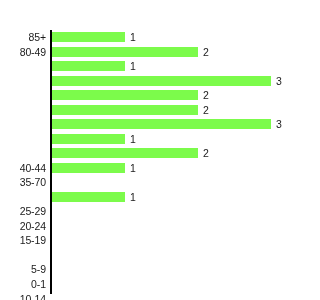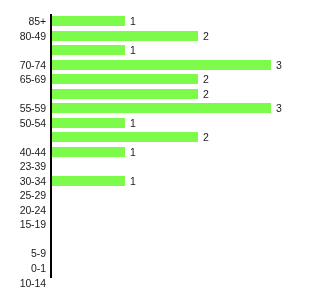--- a/index.html
+++ b/index.html
@@ -15,21 +15,21 @@
     position: relative;
     width: 300px;
     height: 300px;
     background: #ffffff;
     overflow: hidden;
   }
   
   #plot-area {
     position: absolute;
     left: 0;
-    top: 0;
+    top: 16px;
     width: 300px;
     height: 216px;
     text-decoration: underline;
   }
   #y-axis-line {
     position: absolute;
     left: 50px;
     top: 14px;
     width: 2px;
     height: 264px;
@@ -98,71 +98,66 @@
           </div>
           <div class="bar-value" style="left: 203px;">2</div>
         </div>
         <div class="row" style="top: 43px;">
           <div class="bar-wrap" style="width: 73px;">
             <span class="bar" style="width: 73px; background: rgb(124, 251, 75);"></span>
           </div>
           <div class="bar-value" style="left: 130px;">1</div>
         </div>
         <div class="row" style="top: 57.5px;">
-          <div class="row-label">70-74</div>
           <div class="bar-wrap" style="width: 219px;">
             <span class="bar" style="width: 219px; background: rgb(124, 251, 75);"></span>
           </div>
           <div class="bar-value" style="left: 276px;">3</div>
         </div>
         <div class="row" style="top: 72px;">
-          <div class="row-label">65-69</div>
           <div class="bar-wrap" style="width: 146px;">
             <span class="bar" style="width: 146px; background: rgb(124, 251, 75);"></span>
           </div>
           <div class="bar-value" style="left: 203px;">2</div>
         </div>
         <div class="row" style="top: 86.5px;">
           <div class="bar-wrap" style="width: 146px;">
             <span class="bar" style="width: 146px; background: rgb(124, 251, 75);"></span>
           </div>
           <div class="bar-value" style="left: 203px;">2</div>
         </div>
         <div class="row" style="top: 101px;">
-          <div class="row-label">55-59</div>
           <div class="bar-wrap" style="width: 219px;">
             <span class="bar" style="width: 219px; background: rgb(124, 251, 75);"></span>
           </div>
           <div class="bar-value" style="left: 276px;">3</div>
         </div>
         <div class="row" style="top: 115.5px;">
-          <div class="row-label">50-54</div>
           <div class="bar-wrap" style="width: 73px;">
             <span class="bar" style="width: 73px; background: rgb(124, 251, 75);"></span>
           </div>
           <div class="bar-value" style="left: 130px;">1</div>
         </div>
         <div class="row" style="top: 130px;">
           <div class="bar-wrap" style="width: 146px;">
             <span class="bar" style="width: 146px; background: rgb(124, 251, 75);"></span>
           </div>
           <div class="bar-value" style="left: 203px;">2</div>
         </div>
         <div class="row" style="top: 144.5px;">
           <div class="row-label">40-44</div>
           <div class="bar-wrap" style="width: 73px;">
             <span class="bar" style="width: 73px; background: rgb(124, 251, 75);"></span>
           </div>
           <div class="bar-value" style="left: 130px;">1</div>
         </div>
         <div class="row" style="top: 159px;">
-          <div class="row-label">23-39</div>
+          <div class="row-label">35-70</div>
         </div>
         <div class="row" style="top: 173.5px;">
-          <div class="row-label">30-34</div>
           <div class="bar-wrap" style="width: 73px;">
             <span class="bar" style="width: 73px; background: rgb(124, 251, 75);"></span>
           </div>
           <div class="bar-value" style="left: 130px;">1</div>
         </div>
         <div class="row" style="top: 188px;">
           <div class="row-label">25-29</div>
         </div>
         <div class="row" style="top: 202.5px;">
           <div class="row-label">20-24</div>

